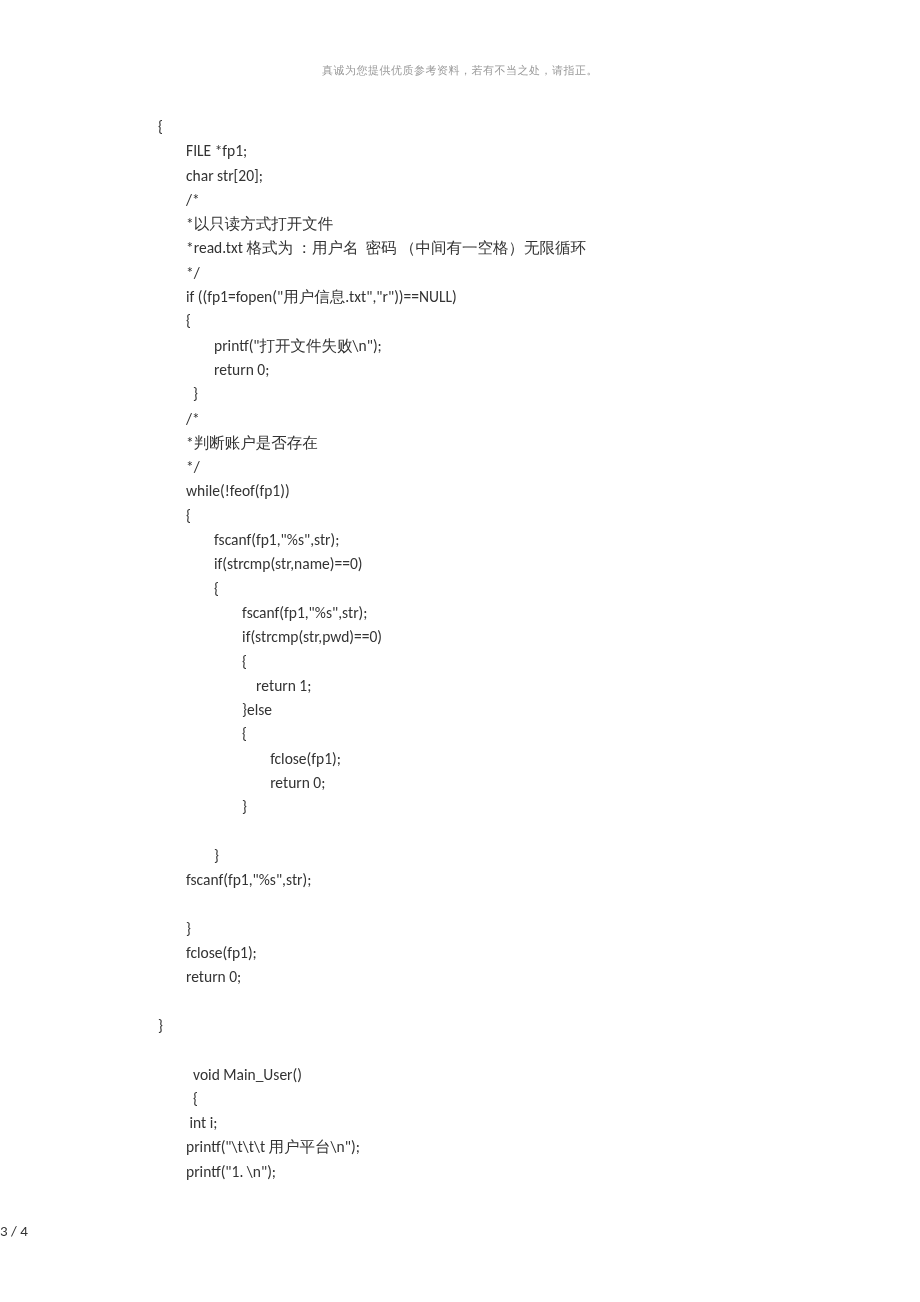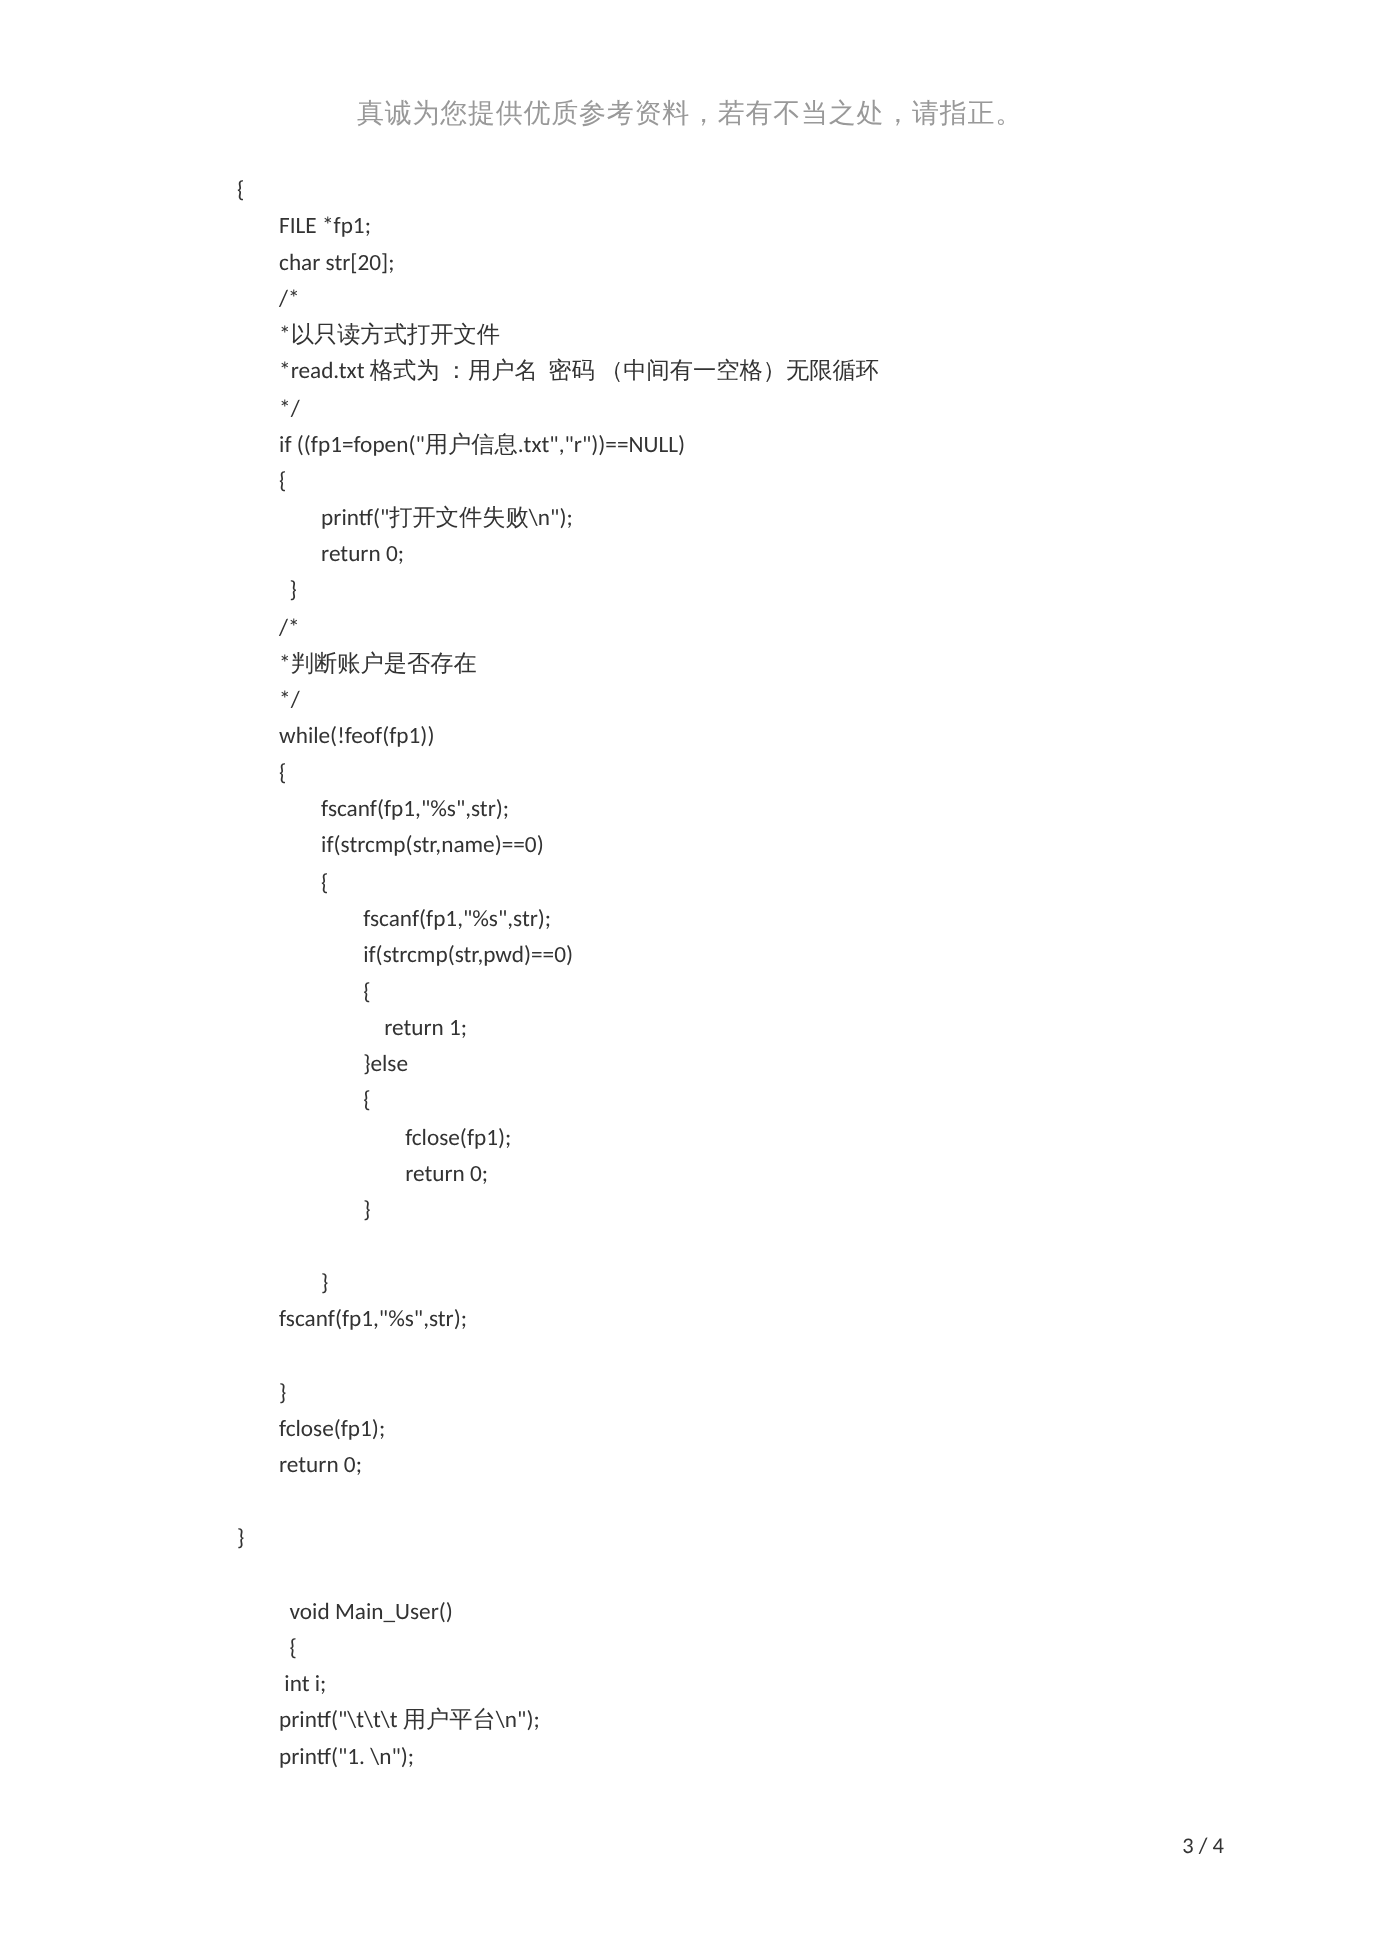--- a/index.html
+++ b/index.html
@@ -18,41 +18,41 @@
     height: 1302px;
     position: relative;
     box-sizing: border-box;
   }
   .header-text {
     position: absolute;
     top: 63px;
     left: 0;
     width: 920px;
     text-align: center;
-    font-size: 18px;
+    font-size: 11px;
     color: #999999;
     font-family: "SimSun", "Microsoft YaHei", sans-serif;
     letter-spacing: 0.5px;
   }
   .code-block {
     position: absolute;
     top: 115px;
     left: 158px;
     width: 640px;
     font-size: 15.5px;
     line-height: 24.3px;
     white-space: pre;
     color: #333333;
   }
   .footer-text {
     position: absolute;
     bottom: 62px;
     left: 0;
     width: 816px;
-    text-align: right;
+    text-align: left;
     font-size: 15px;
     color: #333333;
   }
 </style>
 </head>
 <body>
 
 <div class="page">
   <div class="header-text">真诚为您提供优质参考资料，若有不当之处，请指正。</div>
   <div class="code-block">{

